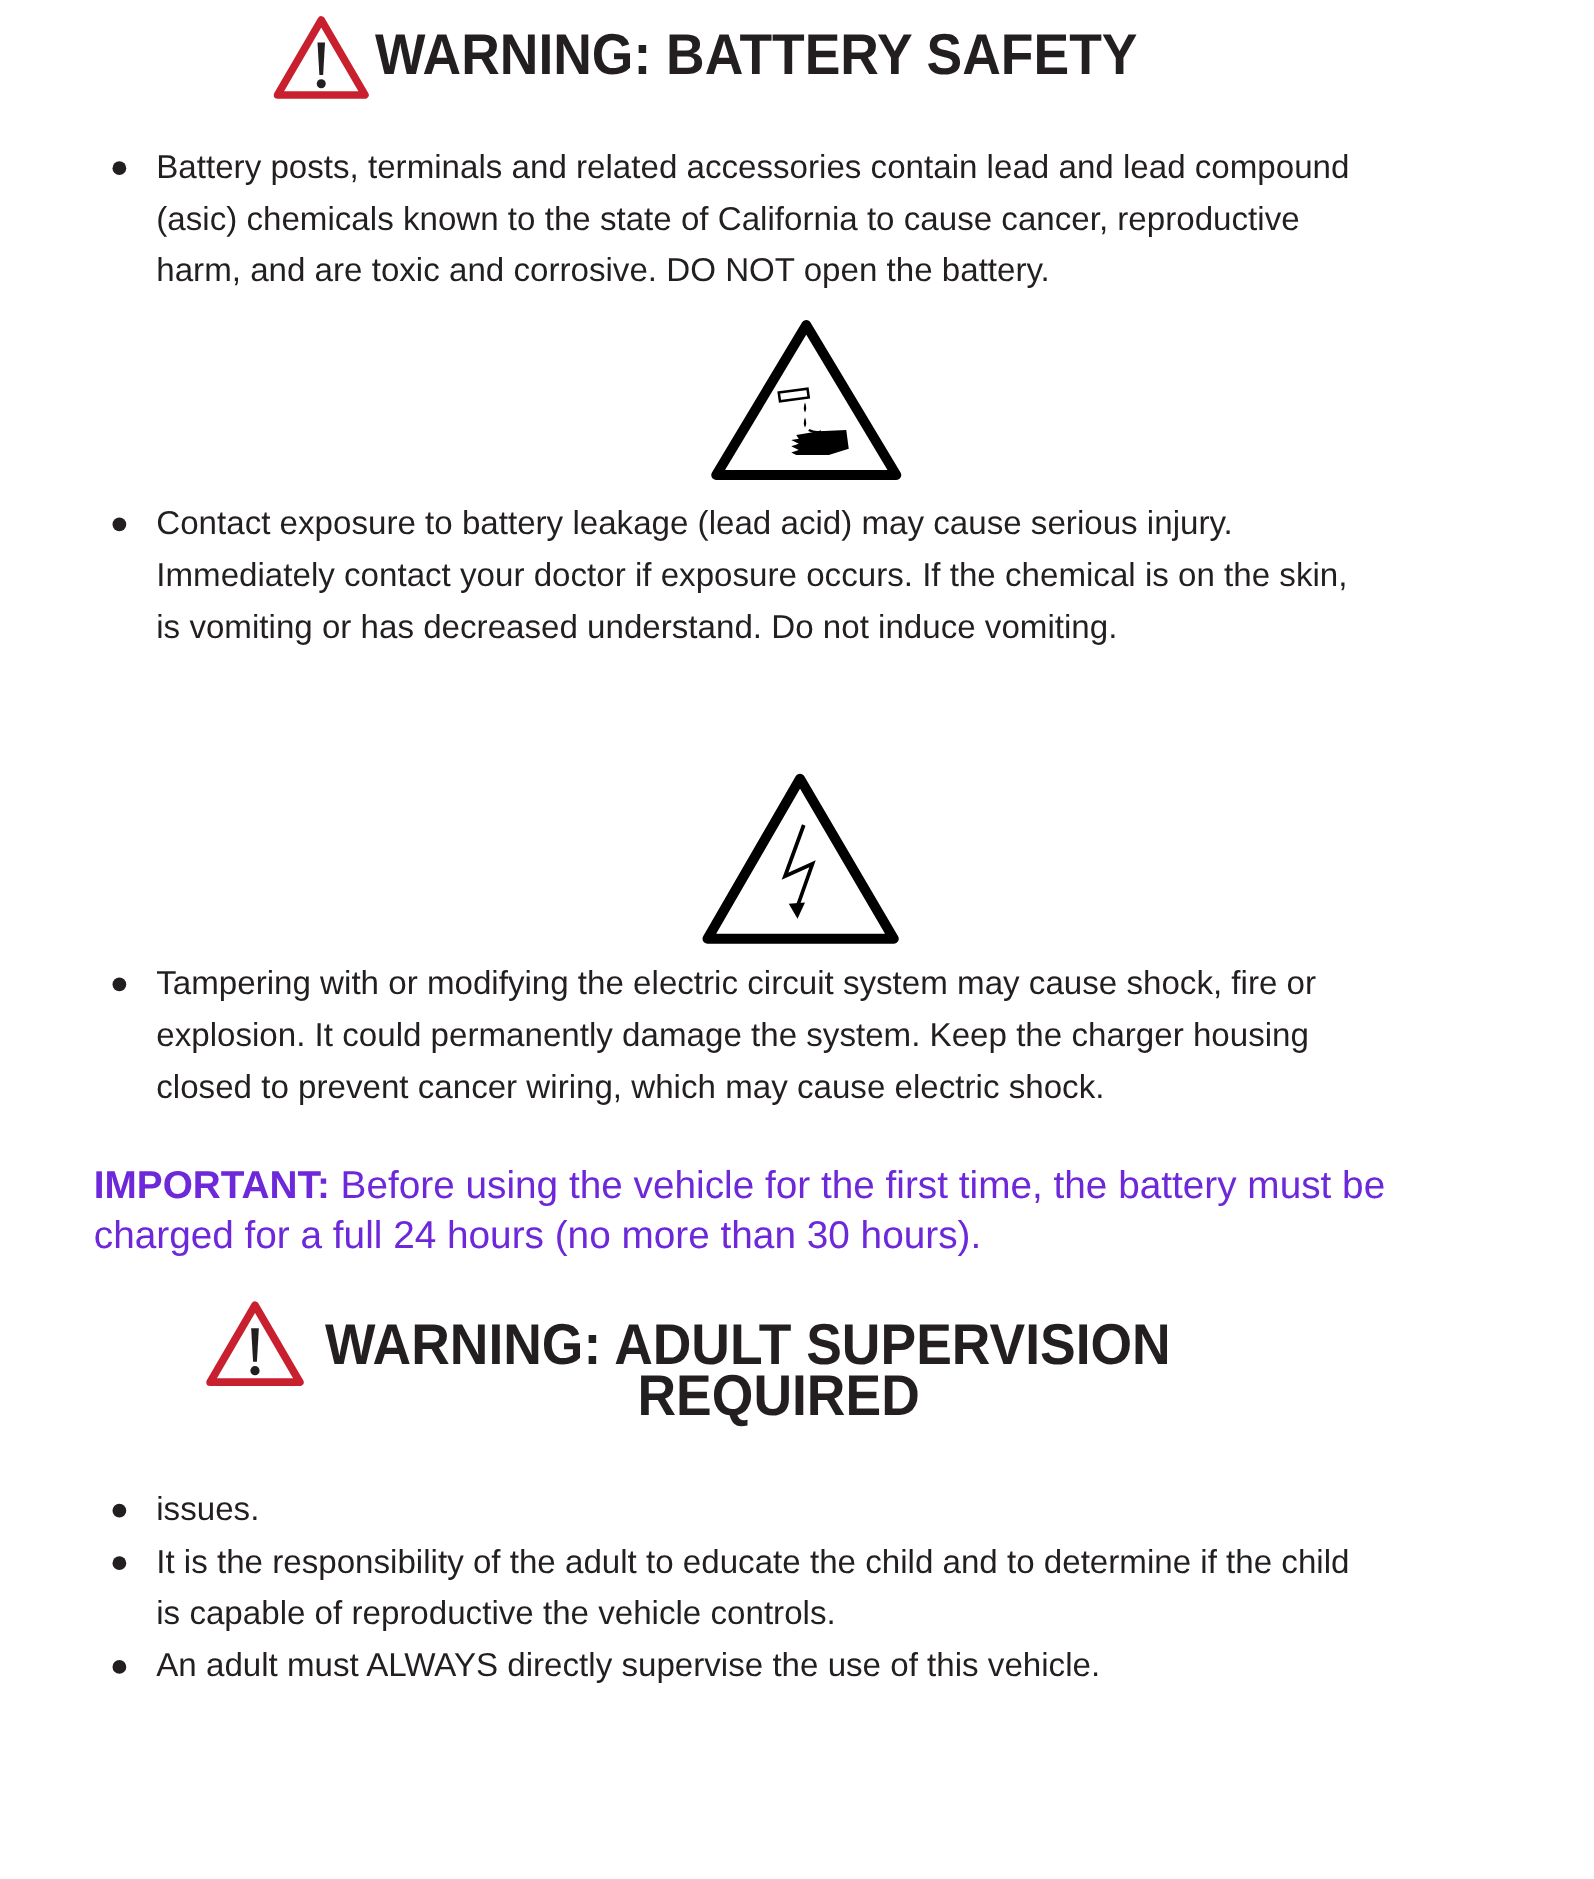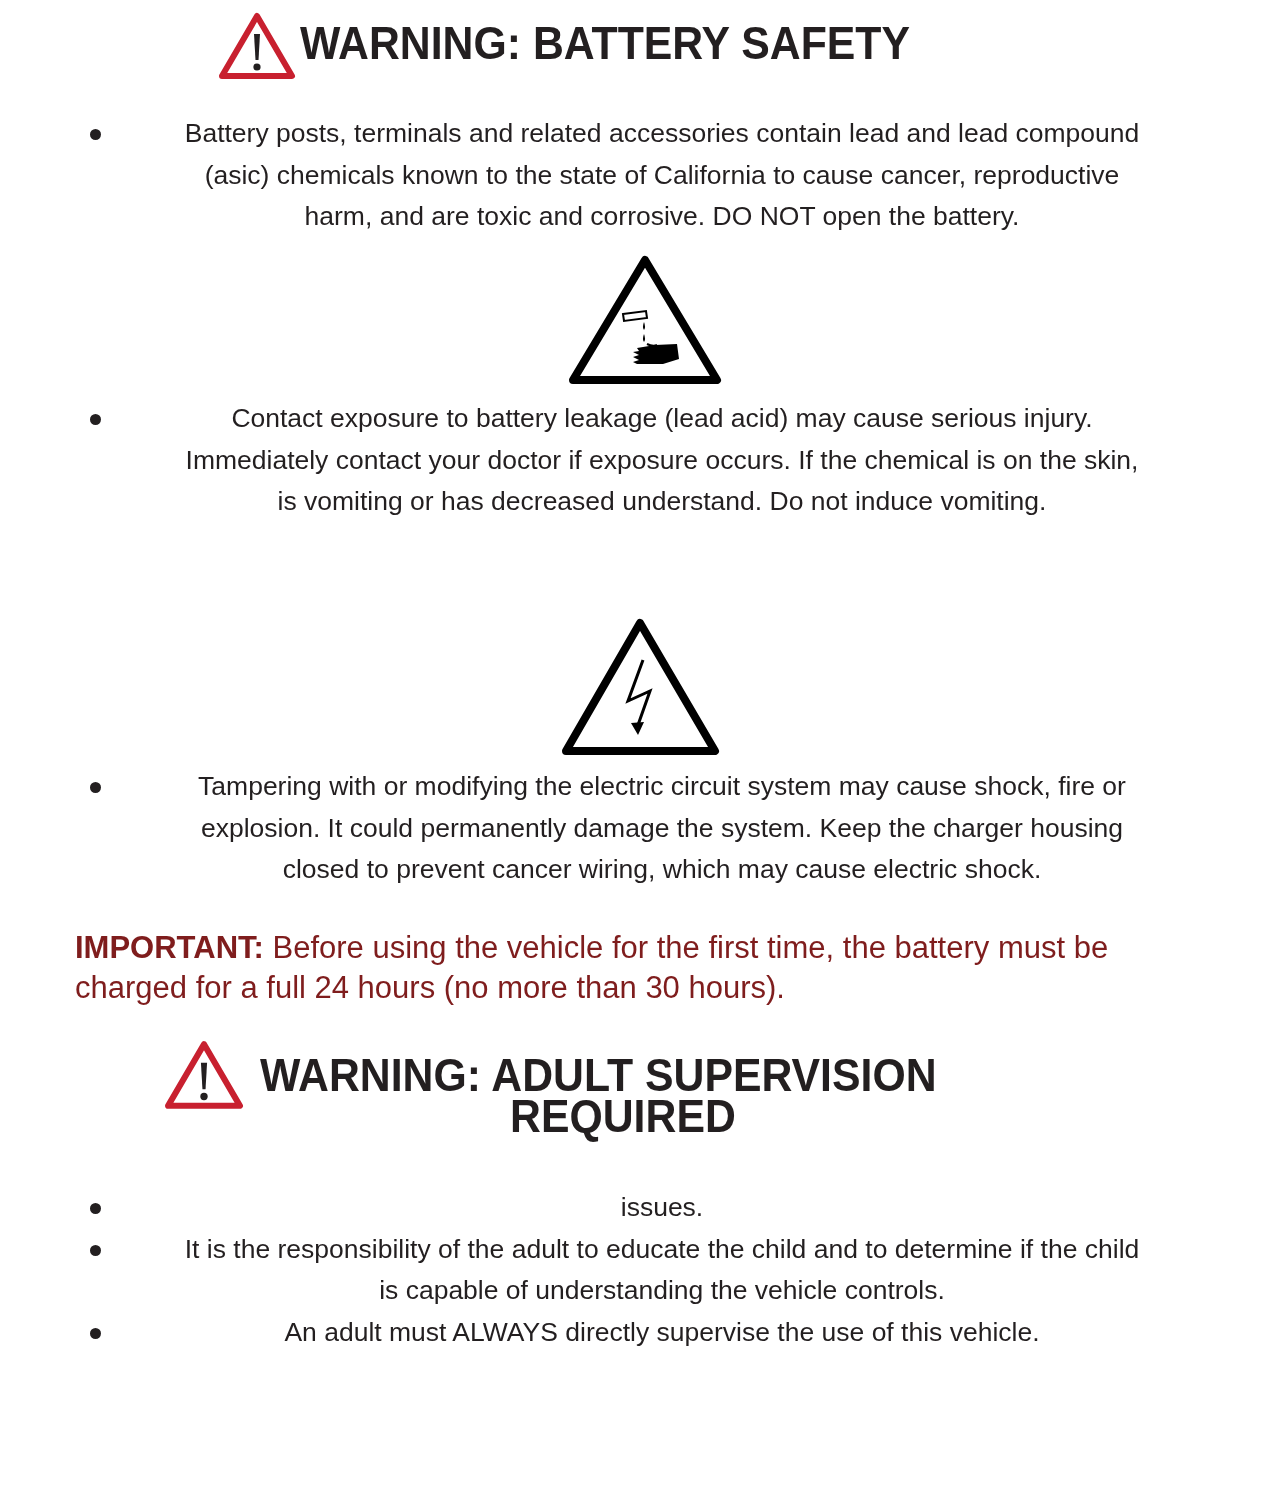--- a/index.html
+++ b/index.html
@@ -9,30 +9,30 @@
   }
   .heading {
     position: absolute; font-weight: bold; font-size: 46px; line-height: 42px;
     letter-spacing: 0px; color: #231f20;
     transform: scaleX(0.93); transform-origin: left top;
   }
   .warn-icon { position: absolute; }
   .bullet-list { position: absolute; left: 0; margin: 0; padding: 0; list-style: none; width: 1275px; }
   .bullet-item {
     position: relative; padding-left: 125px; padding-right: 76px;
-    font-size: 26.5px; line-height: 41.7px; color: #231f20; text-align: center;
+    font-size: 26.5px; line-height: 41.7px; color: #231f20;
   }
   .bullet-dot {
     position: absolute; left: 90px; top: 16px; width: 11px; height: 11px;
     border-radius: 50%; background: #231f20;
   }
   .hazard-icon { position: absolute; }
   .important {
     position: absolute; left: 75px; top: 928px; width: 1150px;
-    font-size: 31px; line-height: 40px; color: #7f1d1d;
+    font-size: 31px; line-height: 40px; color: #6d28d9;
   }
   .important b { font-weight: bold; }
 </style>
 </head>
 <body>
 
 <svg class="warn-icon" style="left:218px;top:12px" width="78" height="68" viewBox="0 0 78 68">
   <path d="M39 4 L74 64 L4 64 Z" fill="#fff" stroke="#c8202f" stroke-width="6" stroke-linejoin="round"></path>
   <path d="M36 22 L42 22 L40.5 48 L37.5 48 Z" fill="#231f20"></path>
   <circle cx="39" cy="55" r="3.6" fill="#231f20"></circle>
@@ -100,19 +100,19 @@
 <div class="heading" style="left:510px;top:1095px">REQUIRED</div>
 
 <ul class="bullet-list" style="top:1187px">
   <li class="bullet-item">
     <span class="bullet-dot"></span>
     <div>issues.</div>
   </li>
   <li class="bullet-item">
     <span class="bullet-dot"></span>
     <div>It is the responsibility of the adult to educate the child and to determine if the child</div>
-    <div>is capable of understanding the vehicle controls.</div>
+    <div>is capable of reproductive the vehicle controls.</div>
   </li>
   <li class="bullet-item">
     <span class="bullet-dot"></span>
     <div>An adult must ALWAYS directly supervise the use of this vehicle.</div>
   </li>
 </ul>
 
 </body></html>

